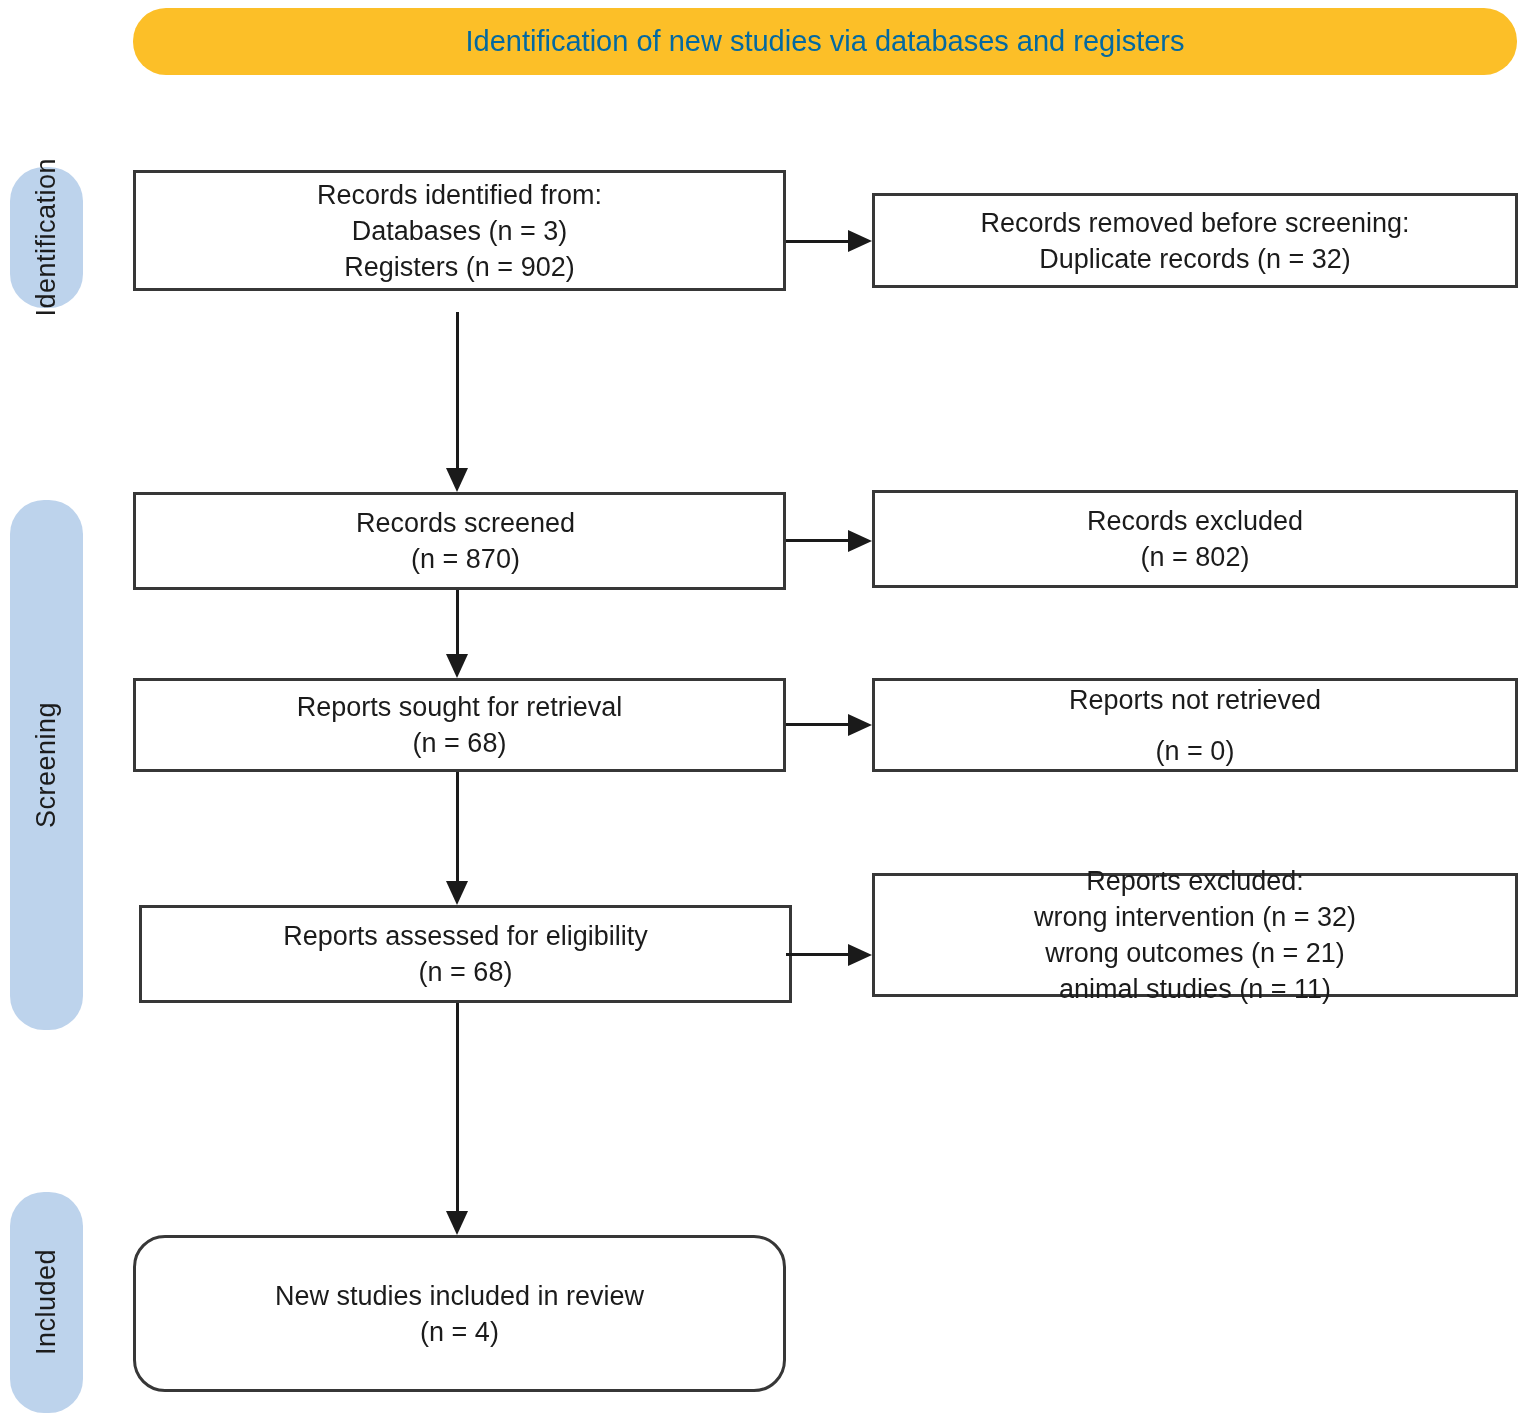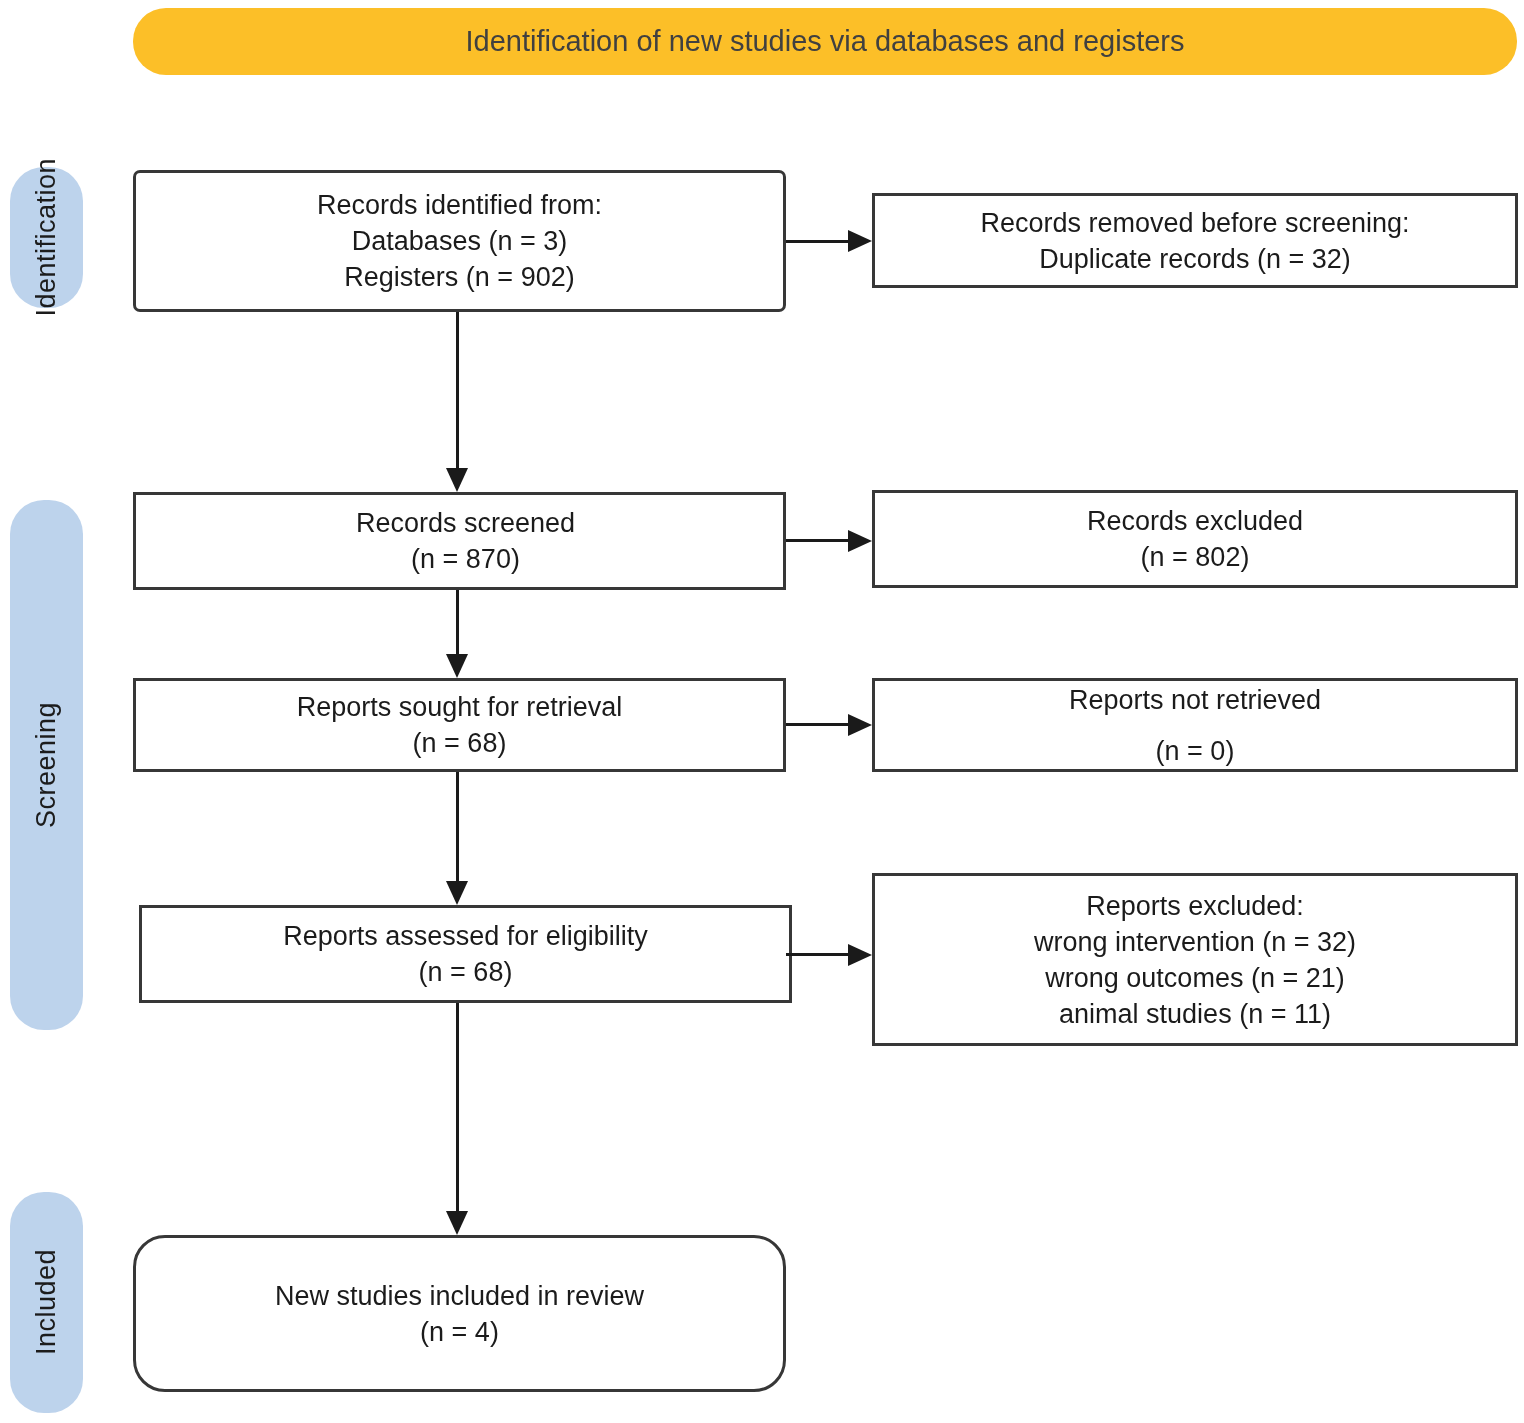--- a/index.html
+++ b/index.html
@@ -23,21 +23,21 @@
     overflow:hidden;
   }
   .banner{
     position:absolute;
     left:133px; top:8px;
     width:1384px; height:67px;
     background:var(--banner-bg);
     border-radius:33px;
     display:flex; align-items:center; justify-content:center;
     font-size:29px;
-    color:#404040;
+    color:#0369a1;
   }
   .stage{
     position:absolute;
     left:10px;
     width:73px;
     background:var(--stage-bg);
     border-radius:34px;
     display:flex; align-items:center; justify-content:center;
     overflow:visible;
   }
@@ -88,21 +88,21 @@
   <div class="stage" style="top:167px; height:141px;">
     <span class="vtext">Identification</span>
   </div>
   <div class="stage" style="top:500px; height:530px;">
     <span class="vtext">Screening</span>
   </div>
   <div class="stage" style="top:1192px; height:221px;">
     <span class="vtext">Included</span>
   </div>
 
-  <div class="box col-left" style="top:170px; height:142px;border-radius:7px;">
+  <div class="box col-left" style="top:170px; height:121px;">
     <div>Records identified from:</div>
     <div>Databases (n = 3)</div>
     <div>Registers (n = 902)</div>
   </div>
 
   <div class="box col-left" style="top:492px; height:98px;padding-left:12px;">
     <div>Records screened</div>
     <div>(n = 870)</div>
   </div>
 
@@ -129,21 +129,21 @@
   <div class="box col-right" style="top:490px; height:98px;">
     <div>Records excluded</div>
     <div>(n = 802)</div>
   </div>
 
   <div class="box col-right" style="top:678px; height:94px;gap:15px;">
     <div>Reports not retrieved</div>
     <div>(n = 0)</div>
   </div>
 
-  <div class="box col-right" style="top:873px; height:173px;justify-content:center;">
+  <div class="box col-right" style="top:873px; height:124px;justify-content:center;">
     <div>Reports excluded:</div>
     <div>wrong intervention (n = 32)</div>
     <div>wrong outcomes (n = 21)</div>
     <div>animal studies (n = 11)</div>
   </div>
 
   <div class="line-h" style="left:786px; top:240px; width:62px;"></div>
   <div class="head-right" style="left:848px; top:230px;"></div>
 
   <div class="line-h" style="left:786px; top:539px; width:62px;"></div>

